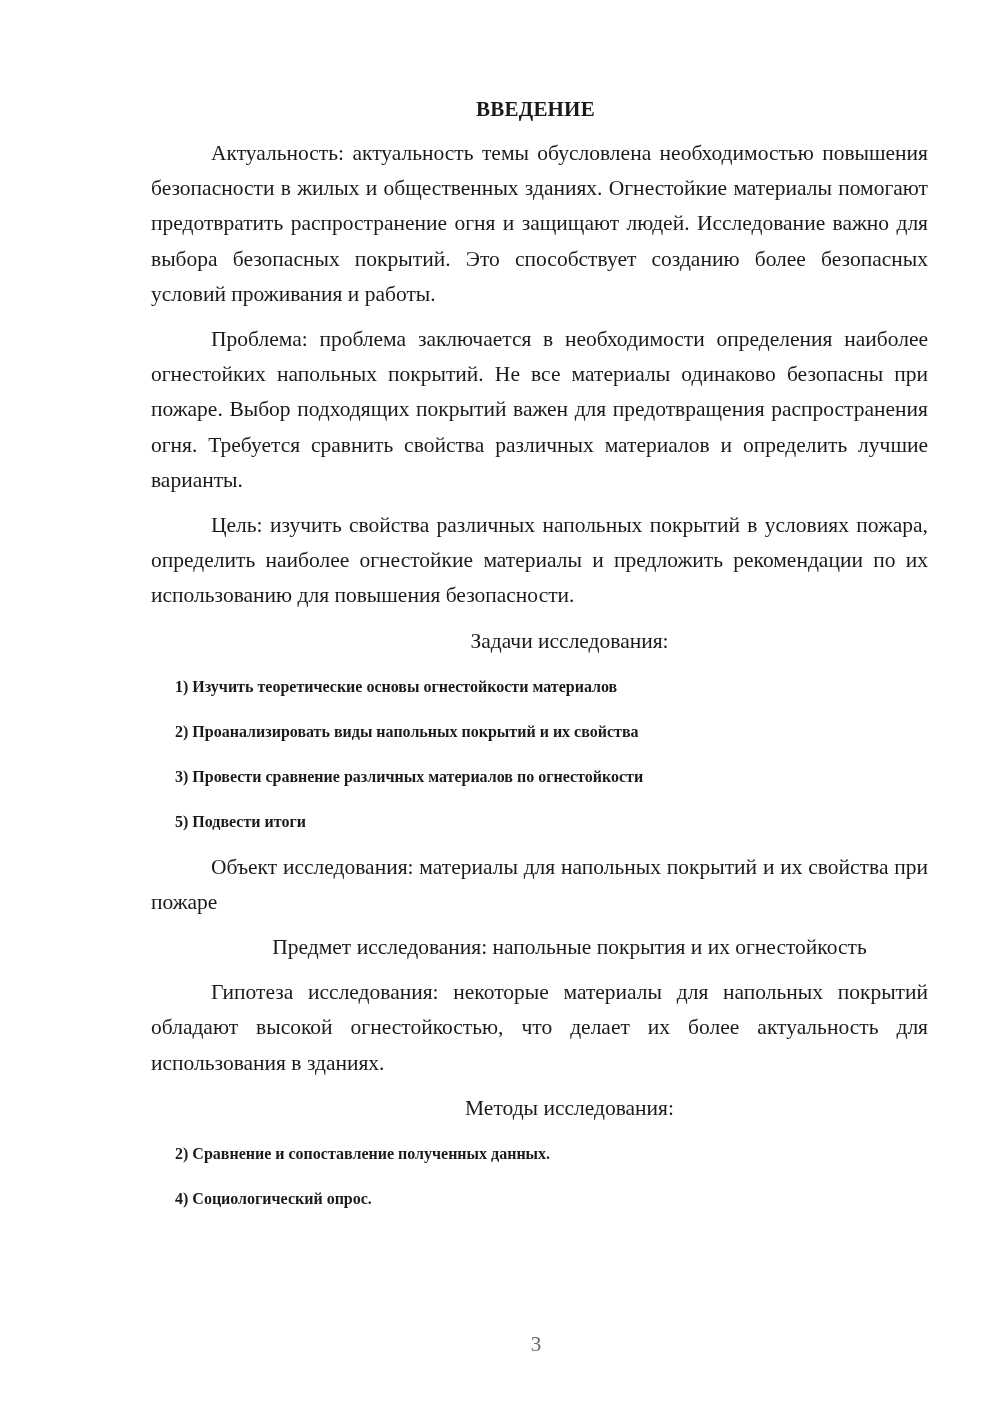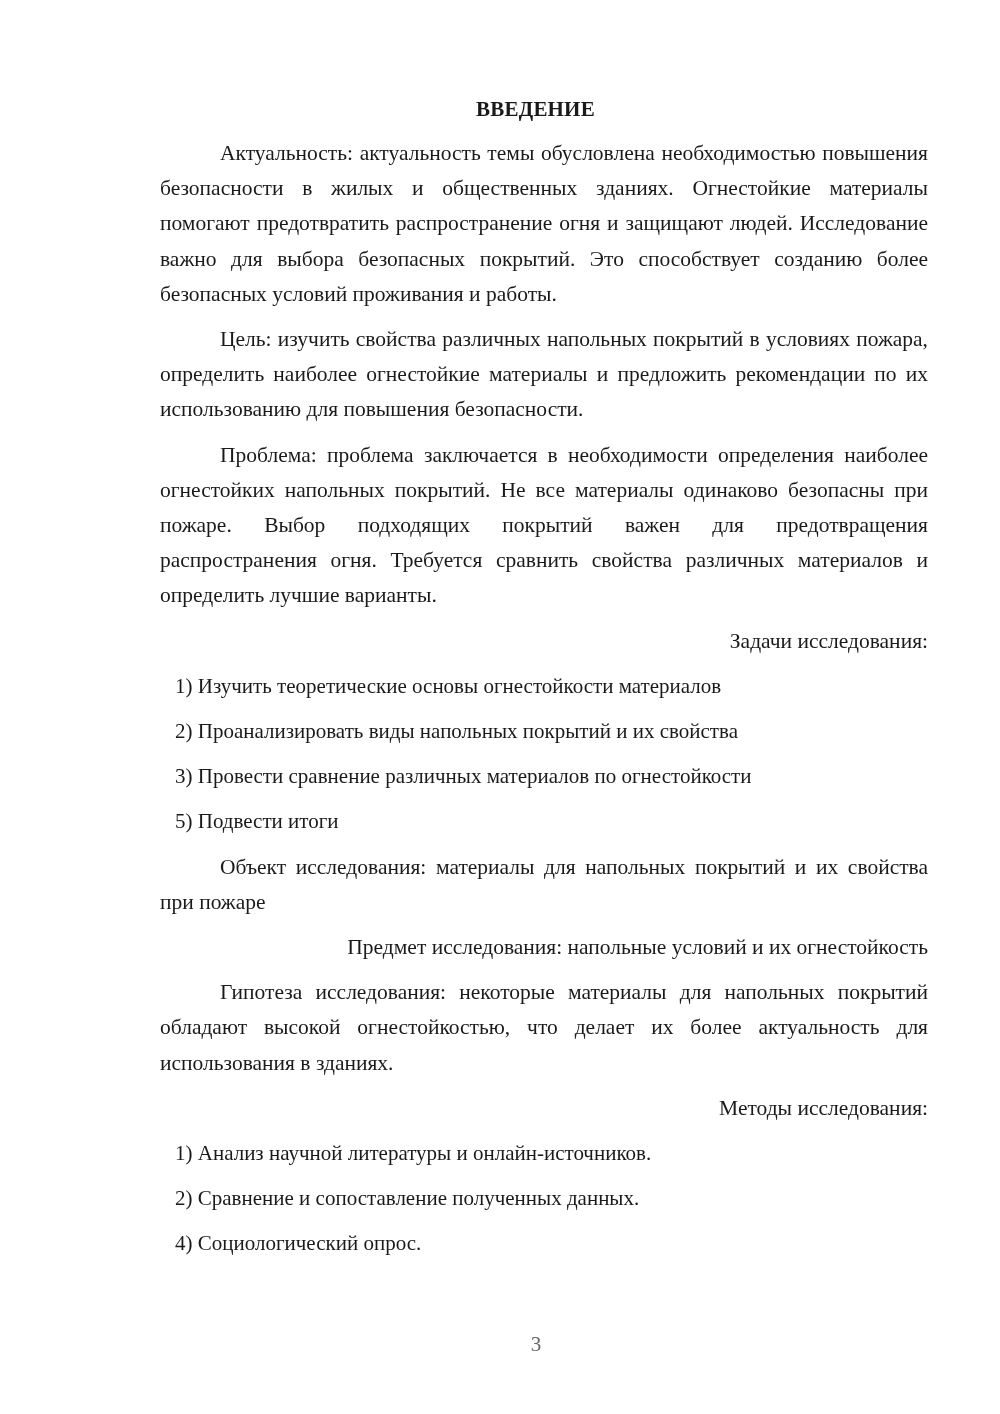--- a/index.html
+++ b/index.html
@@ -34,36 +34,37 @@
       line-height: 30px;
       margin: 0 0 12px 0;
       padding-left: 0;
       letter-spacing: 0.2px;
     }
     .para {
       font-size: 21.5px;
       line-height: 35.2px;
       text-align: justify;
       text-indent: 60px;
-      margin: 0 0 10px 17px;
+      margin: 0 0 10px 8px;
       hyphens: none;
     }
     .para.single {
-      text-align: right;
+      text-align: center;
     }
     .list {
       list-style: none;
       margin: 0;
       padding: 0;
     }
     .list-item {
-      font-size: 21px;
+      font-size: 16px;
       line-height: 35.2px;
       margin: 0 0 10px 0;
       padding-left: 32px;
+      font-weight: bold;
     }
     .page-number {
       position: absolute;
       left: 0;
       width: 1000px;
       top: 1332px;
       text-align: center;
       padding-left: 72px;
       box-sizing: border-box;
       font-size: 21px;
@@ -73,43 +74,42 @@
 </head>
 <body>
 
 <div class="page">
   <div class="content">
 
     <h1 class="title">ВВЕДЕНИЕ</h1>
 
     <p class="para">Актуальность: актуальность темы обусловлена необходимостью повышения безопасности в жилых и общественных зданиях. Огнестойкие материалы помогают предотвратить распространение огня и защищают людей. Исследование важно для выбора безопасных покрытий. Это способствует созданию более безопасных условий проживания и работы.</p>
 
+    <p class="para">Проблема: проблема заключается в необходимости определения наиболее огнестойких напольных покрытий. Не все материалы одинаково безопасны при пожаре. Выбор подходящих покрытий важен для предотвращения распространения огня. Требуется сравнить свойства различных материалов и определить лучшие варианты.</p>
+
     <p class="para">Цель: изучить свойства различных напольных покрытий в условиях пожара, определить наиболее огнестойкие материалы и предложить рекомендации по их использованию для повышения безопасности.</p>
-
-    <p class="para">Проблема: проблема заключается в необходимости определения наиболее огнестойких напольных покрытий. Не все материалы одинаково безопасны при пожаре. Выбор подходящих покрытий важен для предотвращения распространения огня. Требуется сравнить свойства различных материалов и определить лучшие варианты.</p>
 
     <p class="para single">Задачи исследования:</p>
 
     <ul class="list">
       <li class="list-item">1) Изучить теоретические основы огнестойкости материалов</li>
       <li class="list-item">2) Проанализировать виды напольных покрытий и их свойства</li>
       <li class="list-item">3) Провести сравнение различных материалов по огнестойкости</li>
       <li class="list-item">5) Подвести итоги</li>
     </ul>
 
     <p class="para">Объект исследования: материалы для напольных покрытий и их свойства при пожаре</p>
 
-    <p class="para single">Предмет исследования: напольные условий и их огнестойкость</p>
+    <p class="para single">Предмет исследования: напольные покрытия и их огнестойкость</p>
 
     <p class="para">Гипотеза исследования: некоторые материалы для напольных покрытий обладают высокой огнестойкостью, что делает их более актуальность для использования в зданиях.</p>
 
     <p class="para single">Методы исследования:</p>
 
     <ul class="list">
-      <li class="list-item">1) Анализ научной литературы и онлайн-источников.</li>
       <li class="list-item">2) Сравнение и сопоставление полученных данных.</li>
       <li class="list-item">4) Социологический опрос.</li>
     </ul>
 
   </div>
 
   <div class="page-number">3</div>
 </div>
 
 </body></html>

